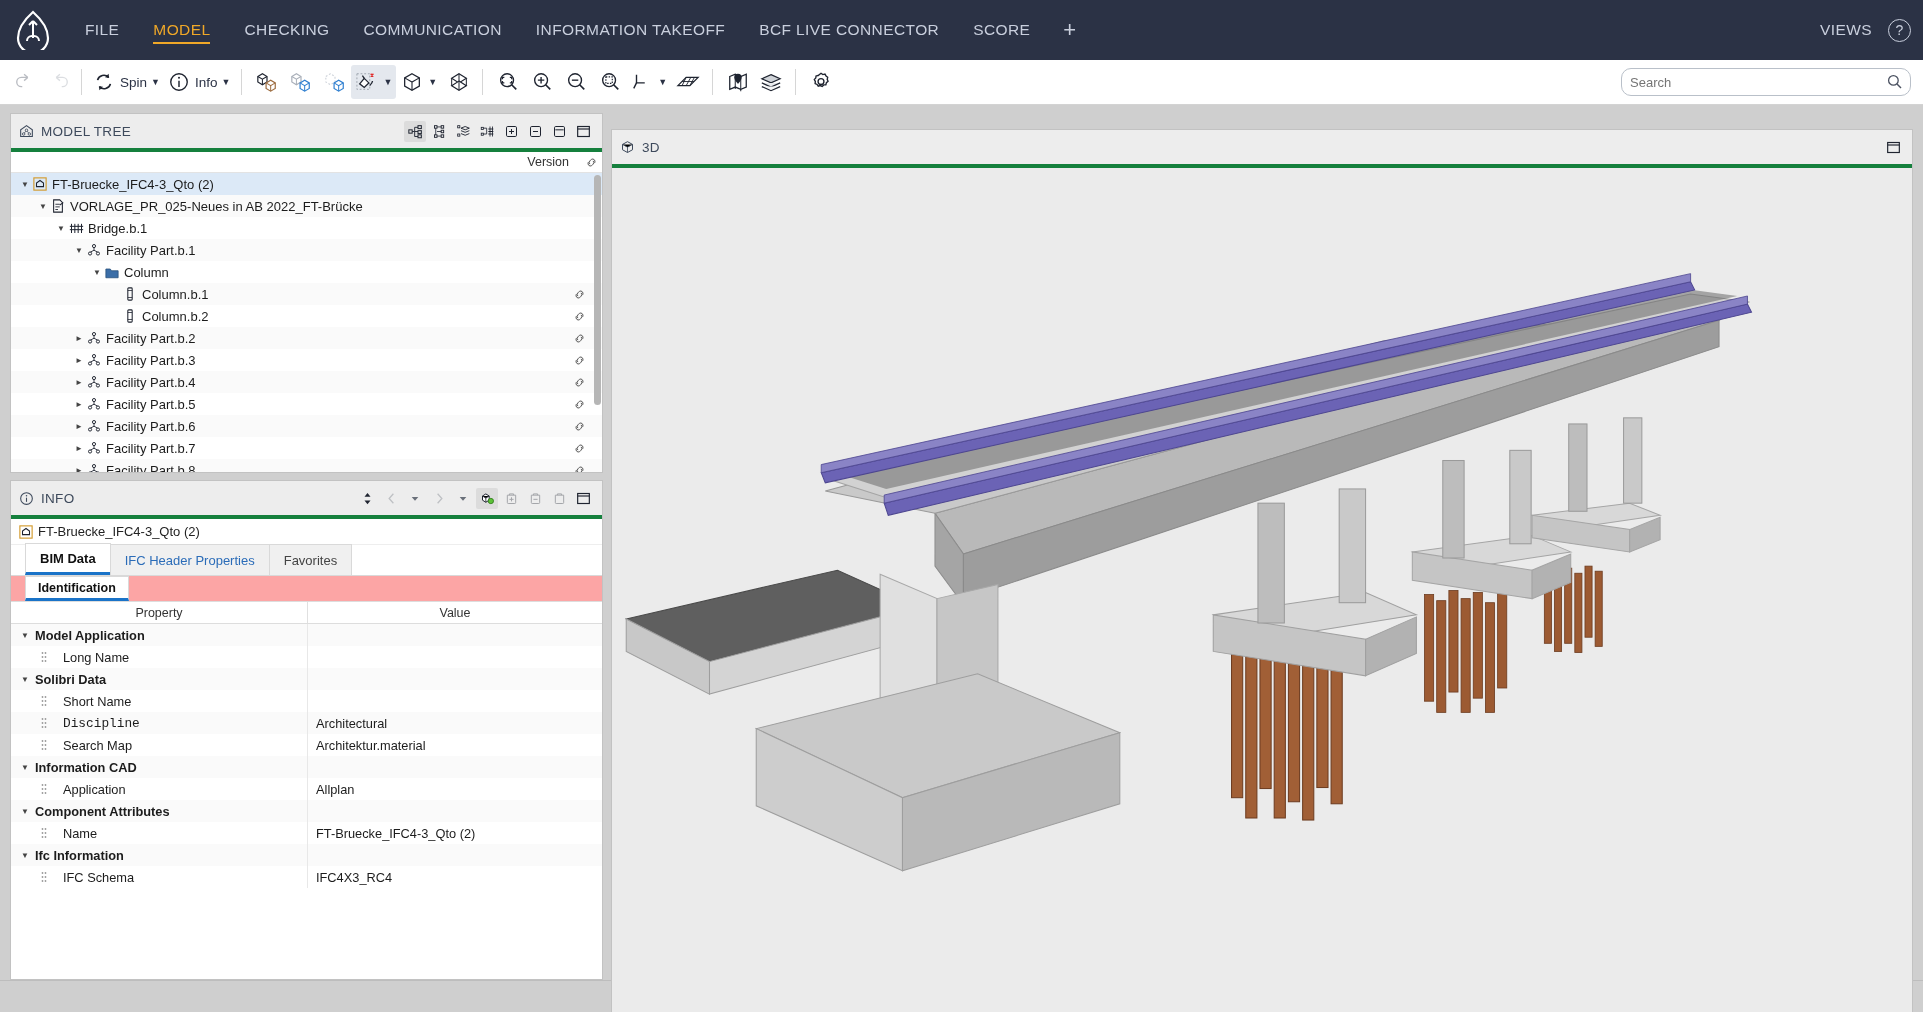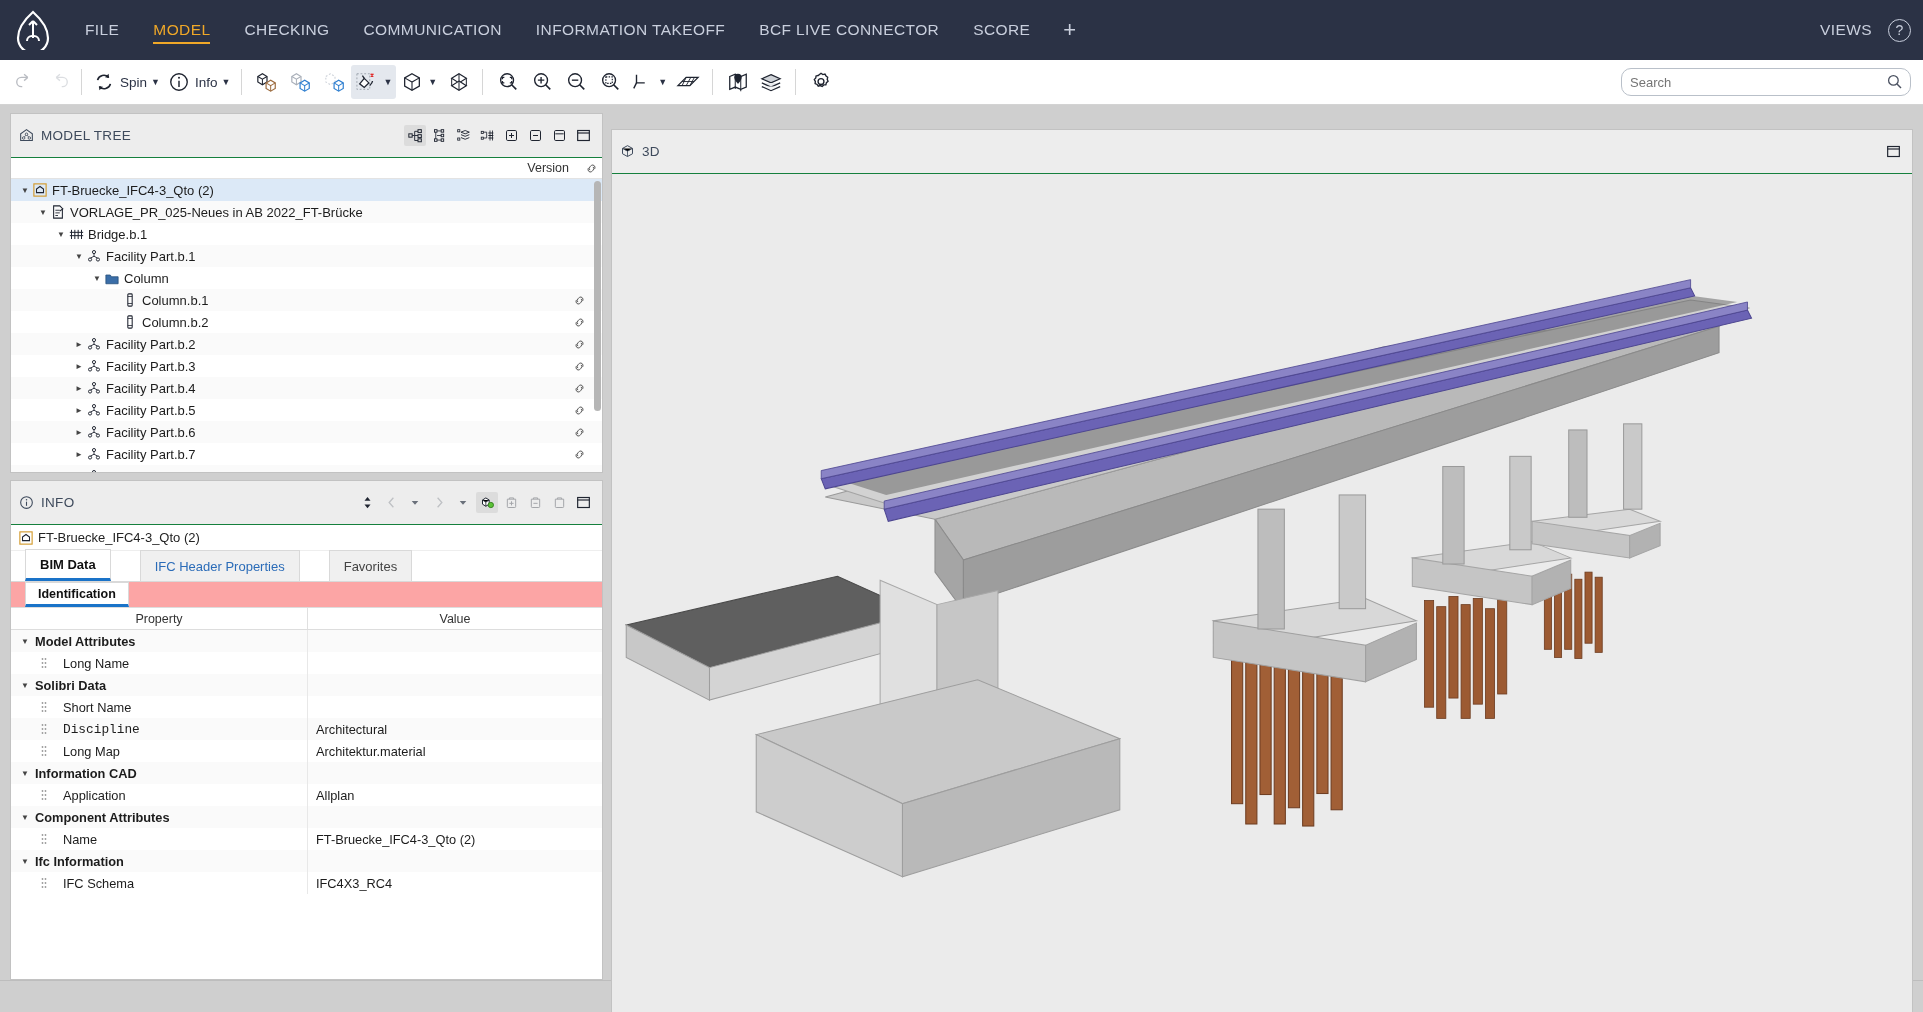--- a/index.html
+++ b/index.html
@@ -56,21 +56,21 @@
     flex:1; border:none; outline:none; font-size:13px; padding:0 8px; color:#555;
     font-family:"Liberation Sans", sans-serif; background:transparent;
   }
   #searchwrap .sicon { padding:0 7px 0 2px; display:flex; align-items:center; }
   
   #main { display:flex; height:calc(1012px - 60px - 45px - 32px); background:#cfcfcf; }
   #leftcol { width:603px; display:flex; flex-direction:column; padding:8px 0 0 10px; }
   #rightcol { flex:1; padding:16px 10px 0 8px; display:flex; flex-direction:column;margin-top:8px; }
   .panel { background:#fff; border:1px solid #c2c2c2; display:flex; flex-direction:column; }
   .panel-head {
-    height:44px; background:#ededed; border-bottom:1px solid #15803d;
+    height:38px; background:#ededed; border-bottom:4px solid #15803d;
     display:flex; align-items:center; padding:0 8px; flex-shrink:0;
   }
   .panel-title { font-size:13.5px; color:#3e4a5c; letter-spacing:0.3px; margin-left:7px; }
   .panel-head-icons { margin-left:auto; display:flex; align-items:center; gap:2px; }
   .pbtn { width:22px; height:21px; display:flex; align-items:center; justify-content:center; cursor:pointer; border-radius:2px; }
   .pbtn.sel { background:#dcdcdc; }
   .pbtn.dim svg { opacity:0.35; }
   
   #tree-panel { height:360px; }
   .col-head {
@@ -89,21 +89,21 @@
   .ticon { width:18px; display:inline-flex; justify-content:center; align-items:center; flex-shrink:0; }
   .tlabel { margin-left:3px; }
   .tlink { position:absolute; right:16px; display:flex; align-items:center; }
   #tree-scroll {
     position:absolute; right:1px; top:2px; width:7px; border-radius:4px; background:#b6b6b6;
   }
   
   #info-panel { flex:1; margin-top:7px; }
   .info-obj { height:26px; display:flex; align-items:center; padding:0 8px; font-size:13px; border-bottom:1px solid #eee; flex-shrink:0;}
   .info-obj .tlabel { margin-left:5px; }
-  .tabbar { display:flex; align-items:flex-end; height:31px; padding-left:14px; background:#fff; flex-shrink:0; border-bottom:1px solid #d9d9d9;gap:30px;}
+  .tabbar { display:flex; align-items:flex-end; height:31px; padding-left:14px; background:#fff; flex-shrink:0; border-bottom:1px solid #d9d9d9;}
   .tab {
     height:31px; padding:0 14px; display:flex; align-items:center; font-size:13px;
     border:1px solid #d9d9d9; border-bottom:none; background:#f0f0f0; color:#444; cursor:pointer;
     margin-right:-1px;
   }
   .tab.active { background:#fff; color:#111; font-weight:bold; border-bottom:3px solid #1a73c8; height:32px; }
   .tab.link { color:#2b6cb8; }
   .subtabbar { display:flex; align-items:flex-end; height:25px; padding-left:14px; background:#fca5a5; flex-shrink:0; }
   .subtab {
     height:25px; padding:0 12px; display:flex; align-items:center; font-size:12.5px; font-weight:bold;
@@ -709,21 +709,21 @@
         </div>
       <div class="proptable">
         <div class="pthead">
           <div class="c1">Property</div>
           <div class="c2">Value</div>
         </div>
         <div id="prop-rows">
             <div class="ptrow group">
               <div class="c1">
                 <span class="gtwist">▼</span>
-                <span style="margin-left: 4px;">Model Attributes</span>
+                <span style="margin-left: 4px;">Model Application</span>
               </div>
               <div class="c2"></div>
             </div>
             <div class="ptrow">
               <div class="c1">
                 <span class="dots">
                   <svg xmlns="http://www.w3.org/2000/svg" width="6" height="12" viewBox="0 0 6 12">
                     <g fill="#9a9a9a">
                       <circle cx="1.5" cy="2" r="0.9"></circle>
                       <circle cx="4.5" cy="2" r="0.9"></circle>
@@ -788,21 +788,21 @@
                     <g fill="#9a9a9a">
                       <circle cx="1.5" cy="2" r="0.9"></circle>
                       <circle cx="4.5" cy="2" r="0.9"></circle>
                       <circle cx="1.5" cy="6" r="0.9"></circle>
                       <circle cx="4.5" cy="6" r="0.9"></circle>
                       <circle cx="1.5" cy="10" r="0.9"></circle>
                       <circle cx="4.5" cy="10" r="0.9"></circle>
                     </g>
                   </svg>
                 </span>
-                <span style="margin-left: 8px;">Long Map</span>
+                <span style="margin-left: 8px;">Search Map</span>
               </div>
               <div class="c2">Architektur.material</div>
             </div>
             <div class="ptrow group">
               <div class="c1">
                 <span class="gtwist">▼</span>
                 <span style="margin-left: 4px;">Information CAD</span>
               </div>
               <div class="c2"></div>
             </div>

